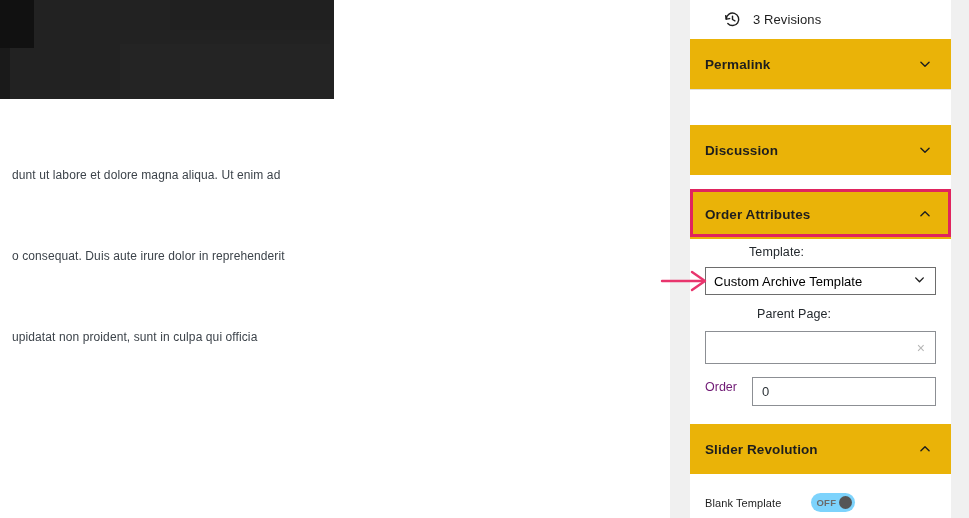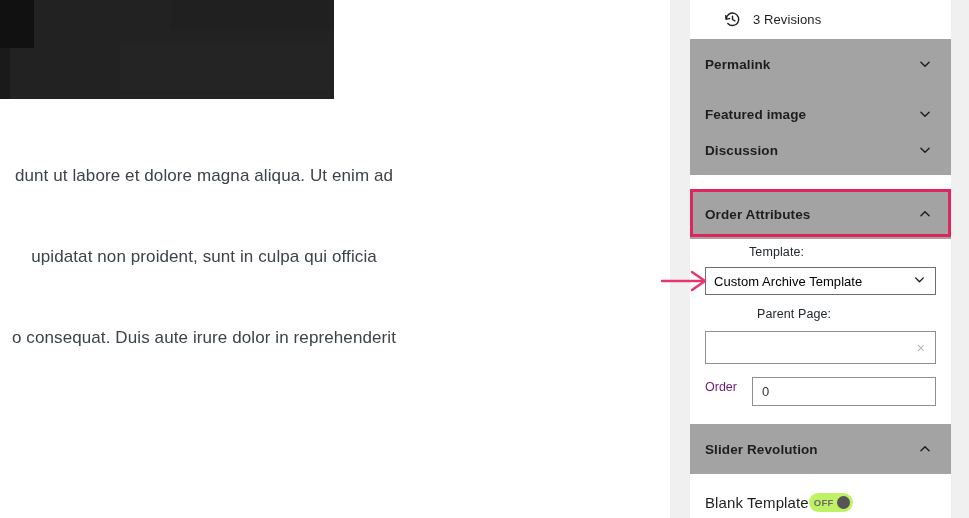--- a/index.html
+++ b/index.html
@@ -62,29 +62,28 @@
   }
   #featured-media .tone2 {
     position: absolute;
     left: 170px; top: 0px;
     width: 164px; height: 30px;
     background: #202020;
   }
 
   #post-body {
     position: absolute;
-    left: 4px;
+    left: 12px;
     top: 108px;
     width: 400px;
     color: #3c434a;
-    font-size: 17px;
+    font-size: 12px;
     line-height: 27px;
     letter-spacing: 0.1px;
     white-space: pre;
-    text-align: center;
   }
   #post-body .body-line {
     display: block;
     height: 27px;
   }
 
   
   #panel-gutter {
     position: absolute;
     left: 670px; top: 0;
@@ -148,21 +147,21 @@
     position: absolute;
     left: 0;
     width: 261px;
     height: 50px;
     display: flex;
     align-items: center;
     justify-content: space-between;
     padding: 0 18px 0 15px;
     box-sizing: border-box;
     cursor: pointer;
-    background: #a3a3a3;
+    background: #eab308;
   }
   .section-row .section-title {
     font-size: 13.5px;
     color: #1e1e1e;
     font-weight: 600;
     letter-spacing: 0.1px;
   }
   .section-row .chev {
     width: 16px;
     height: 16px;
@@ -282,29 +281,30 @@
     left: 0;
     top: 487px;
     width: 261px;
     height: 31px;
     display: flex;
     align-items: center;
     padding-left: 15px;
     box-sizing: border-box;
   }
   #blank-template-row .bt-label {
-    font-size: 15px;
+    font-size: 11px;
     color: #1e1e1e;
     letter-spacing: 0.1px;
+    margin-right: 30px;
   }
   .toggle-pill {
     width: 44px;
     height: 19px;
     border-radius: 10px;
-    background: #bef264;
+    background: #7dd3fc;
     display: flex;
     align-items: center;
     justify-content: space-between;
     padding: 0 3px 0 5px;
     box-sizing: border-box;
     cursor: pointer;
   }
   .toggle-pill .t-text {
     font-size: 9.5px;
     color: #6b6b6b;
@@ -327,22 +327,22 @@
 
     <div id="featured-media">
       <div class="dark-block2"></div>
       <div class="dark-block"></div>
       <div class="tone2"></div>
       <div class="tone1"></div>
     </div>
 
     <div id="post-body">
       <span class="body-line">dunt ut labore et dolore magna aliqua. Ut enim ad</span>
+      <span class="body-line">o consequat. Duis aute irure dolor in reprehenderit</span>
       <span class="body-line">upidatat non proident, sunt in culpa qui officia</span>
-      <span class="body-line">o consequat. Duis aute irure dolor in reprehenderit</span>
     </div>
 
   </div>
 
   <div id="panel-gutter"></div>
 
   <div id="settings-panel">
 
     <div class="revisions-row">
       <span class="rev-icon">
@@ -359,28 +359,20 @@
     <div class="section-row" style="top:39px">
       <span class="section-title">Permalink</span>
       <span class="chev">
         <svg width="14" height="14" viewBox="0 0 24 24" fill="none" stroke="#1e1e1e" stroke-width="2.4" stroke-linecap="round" stroke-linejoin="round">
             <polyline points="5,9 12,16 19,9"></polyline>
           </svg>
       </span>
     </div>
     <div class="panel-divider" style="top:89px"></div>
 
-    <div class="section-row" style="top:89px">
-      <span class="section-title">Featured image</span>
-      <span class="chev">
-        <svg width="14" height="14" viewBox="0 0 24 24" fill="none" stroke="#1e1e1e" stroke-width="2.4" stroke-linecap="round" stroke-linejoin="round">
-            <polyline points="5,9 12,16 19,9"></polyline>
-          </svg>
-      </span>
-    </div>
     <div class="panel-divider" style="top:139px"></div>
 
     <div class="section-row" style="top:125px">
       <span class="section-title">Discussion</span>
       <span class="chev">
         <svg width="14" height="14" viewBox="0 0 24 24" fill="none" stroke="#1e1e1e" stroke-width="2.4" stroke-linecap="round" stroke-linejoin="round">
             <polyline points="5,9 12,16 19,9"></polyline>
           </svg>
       </span>
     </div>

